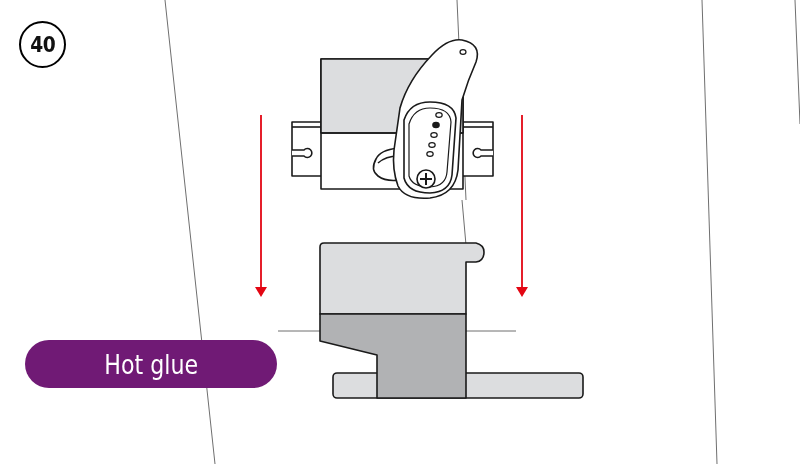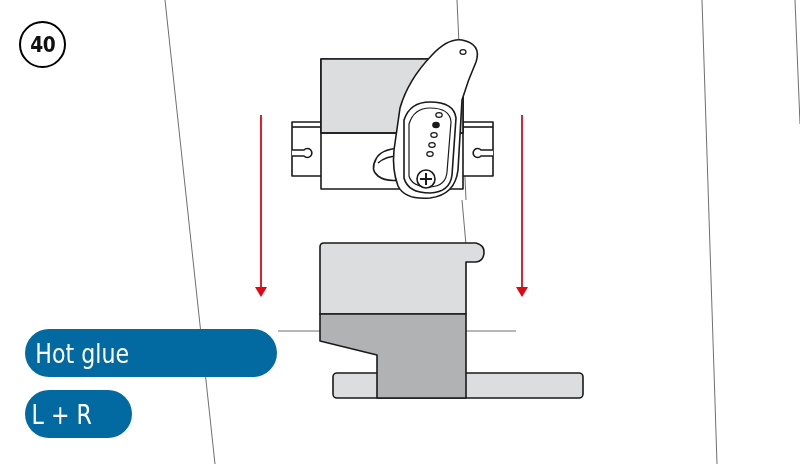--- a/index.html
+++ b/index.html
@@ -5,22 +5,22 @@
     html, body { margin: 0; padding: 0; background: #ffffff; }
     body { width: 800px; height: 464px; position: relative; overflow: hidden;
            font-family: "DejaVu Sans Condensed", "DejaVu Sans", "Liberation Sans", sans-serif; }
     #stage { position: absolute; left: 0; top: 0; width: 800px; height: 464px; }
     .step-badge { position: absolute; left: 19px; top: 21px; width: 42px; height: 42px;
                   border: 2.5px solid #000; border-radius: 50%; display: flex;
                   align-items: center; justify-content: center; box-sizing: border-box;
                   width: 47px; height: 47px; font-weight: bold; }
     .step-badge span { font-size: 22px; color: #111; letter-spacing: -0.5px;
                        font-family: "DejaVu Sans", "Liberation Sans", sans-serif; transform: scaleX(0.85); }
-    .pill { position: absolute; background: #0369a1; color: #fff; border-radius: 24px;
-            display: flex; align-items: center; box-sizing: border-box; }
+    .pill { position: absolute; background: #701a75; color: #fff; border-radius: 24px;
+            display: flex; align-items: center; justify-content: center; box-sizing: border-box; margin-top: 11px; }
     .pill span { font-family: "DejaVu Sans", "Liberation Sans", sans-serif; transform: scaleX(0.82); white-space: nowrap; }
     .pill-glue { left: 25px; top: 329px; width: 252px; height: 48px; }
     .pill-glue span { font-size: 27px; }
     .pill-lr { left: 25px; top: 390px; width: 107px; height: 48px; }
     .pill-lr span { font-size: 27px; }
   </style>
 </head>
 <body>
 
 <div id="stage">
@@ -98,16 +98,13 @@
     </g>
   </svg>
 
   <div class="step-badge">
     <span>40</span>
   </div>
 
   <div class="pill pill-glue">
     <span>Hot glue</span>
   </div>
-  <div class="pill pill-lr">
-    <span>L + R</span>
-  </div>
 </div>
 
 </body></html>

